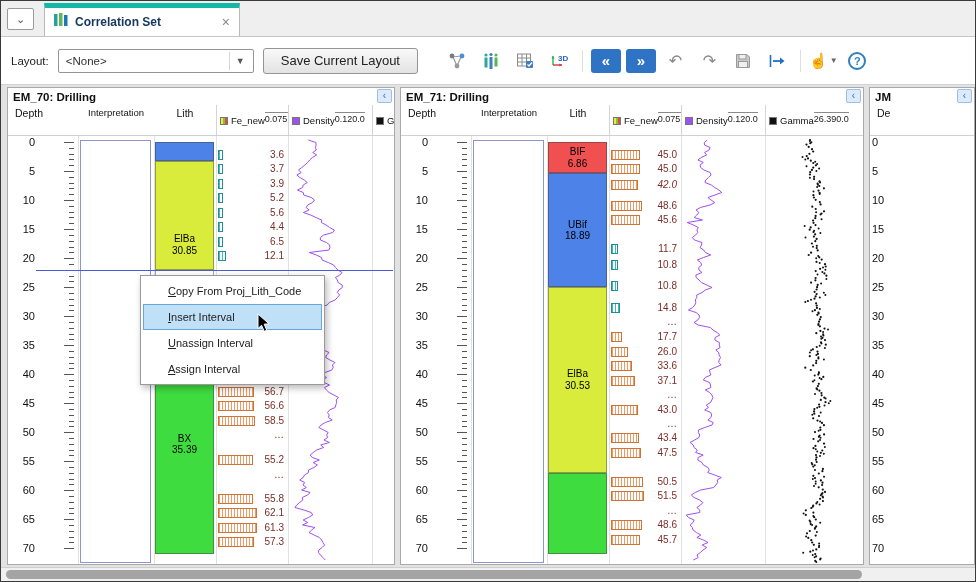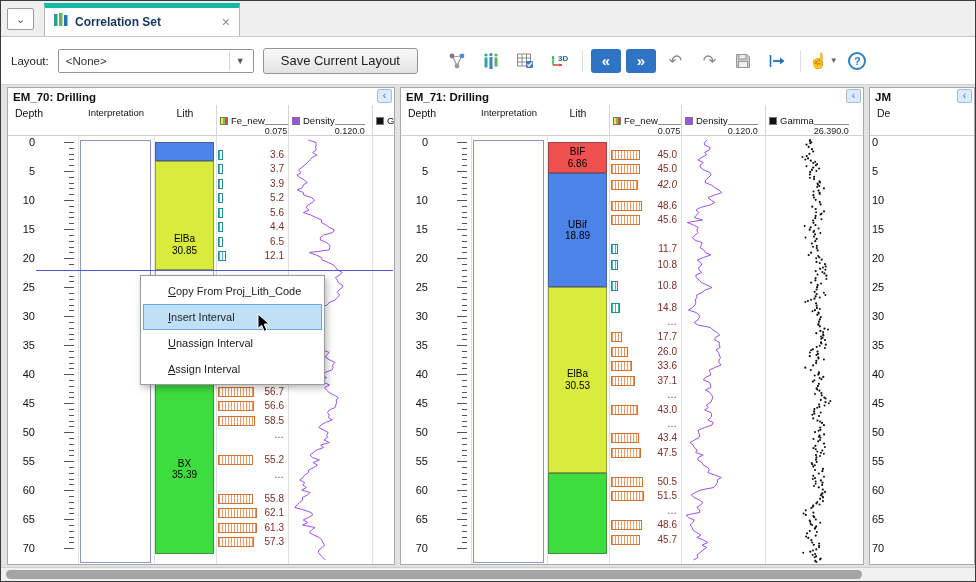--- a/index.html
+++ b/index.html
@@ -35,21 +35,21 @@
   .panel.partial{flex:1 1 auto;min-width:26px;overflow:hidden}
   .panel-header{height:17px;display:flex;align-items:center;padding:0 5px;position:relative;flex:none}
   .panel-title{font-weight:bold;font-size:11.5px;color:#101010;white-space:nowrap}
   .collapse-btn{position:absolute;right:2px;top:1px;width:15px;height:14px;background:#ddeafc;border:1px solid #9cbfe6;border-radius:2px;color:#2b6cc0;font-size:10px;line-height:12px;text-align:center;cursor:default}
   .colheader{height:30px;display:grid;font-size:10.5px;color:#111;flex:none}
   .colheader .c{display:flex;align-items:flex-start;justify-content:center;padding-top:2px;white-space:nowrap;overflow:hidden}
   .colheader .c.left{justify-content:flex-start;padding-left:7px}
   .th{display:flex;flex-direction:row;border-left:1px solid #d5d5d5;padding:1px 3px 0;overflow:hidden}
   .th .row1{display:flex;align-items:center;gap:3px;justify-content:center;font-size:9.5px;white-space:nowrap}
   .legend{width:8px;height:8px;border:1px solid #777;flex:none}
-  .th .row2{display:flex;justify-content:center;font-size:9px;border-top:1px solid #8a8a8a;margin-top:18px;padding-top:1px;color:#222}
+  .th .row2{display:flex;justify-content:center;font-size:9px;border-top:1px solid #8a8a8a;margin-top:6px;padding-top:1px;color:#222}
   .body{flex:1;position:relative;overflow:hidden;border-top:1px solid #d0d0d0}
   .vline{position:absolute;top:0;bottom:0;width:0;border-left:1px solid #e1e1e1}
   .dlabel{position:absolute;left:0;width:27px;text-align:right;font-size:11px;color:#111}
   .tick{position:absolute;height:0;border-top:1px solid #555}
   .interp-box{position:absolute;border:1px solid #8f94cf;background:#fff}
   .lith-block{position:absolute;border:1px solid rgba(60,60,60,.45);display:flex;flex-direction:column;align-items:center;justify-content:center;font-size:10px;line-height:11.5px;color:#000;text-align:center;overflow:hidden}
   .fe-row{position:absolute;height:12px}
   .fe-bar{position:absolute;left:1px;top:1px;height:10px;border:1px solid}
   .fe-bar.low{border-color:#1f8f96;background:repeating-linear-gradient(90deg,rgba(42,167,173,.85) 0 1px,rgba(255,255,255,0) 1px 3px)}
   .fe-bar.high{border-color:#cf7436;background:repeating-linear-gradient(90deg,rgba(232,130,63,.8) 0 1px,rgba(255,255,255,0) 1px 3px)}
@@ -302,21 +302,21 @@
           <div class="tick" style="width: 10px; left: 56px; top: 412.2px;"></div>
           <div class="dlabel" style="top: 406.2px;">70</div>
           <div class="interp-box" style="left: 72px; width: 71px; top: 4px; bottom: 1px;"></div>
           <div class="lith-block" style="left: 147px; width: 59px; top: 6px; height: 19.1px; background: rgb(77, 130, 232);"></div>
           <div class="lith-block" style="left: 147px; width: 59px; top: 25.1px; height: 108.5px; background: rgb(217, 236, 60); justify-content: flex-start;">
             <span style="margin-top: 71.4px;">ElBa</span>
             <span>30.85</span>
           </div>
           <div class="lith-block" style="left: 147px; width: 59px; top: 133.7px; height: 107.9px; background: rgb(255, 255, 255);"></div>
           <div class="lith-block" style="left: 147px; width: 59px; top: 241.6px; height: 176.4px; background: rgb(63, 220, 63); justify-content: flex-start;">
-            <span style="margin-top: 79px;">BX</span>
+            <span style="margin-top: 54px;">BX</span>
             <span>35.39</span>
           </div>
           <div class="fe-row" style="left: 209px; width: 70px; top: 12.8px;">
             <div class="fe-bar low" style="width: 5px;"></div>
             <span class="fe-num">3.6</span>
           </div>
           <div class="fe-row" style="left: 209px; width: 70px; top: 27.3px;">
             <div class="fe-bar low" style="width: 5px;"></div>
             <span class="fe-num">3.7</span>
           </div>

